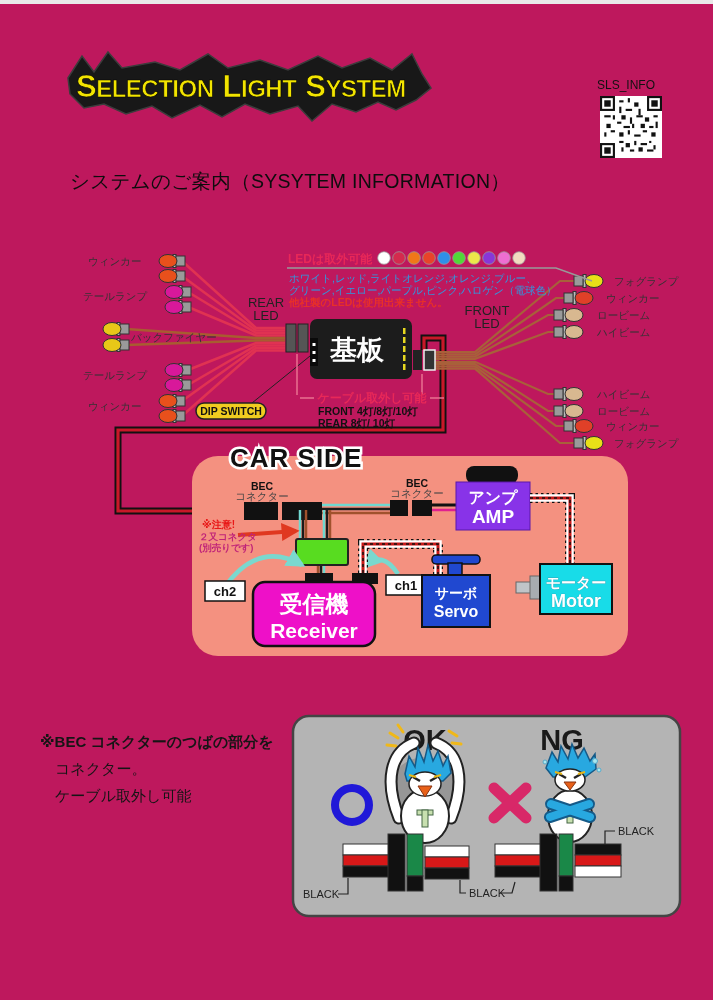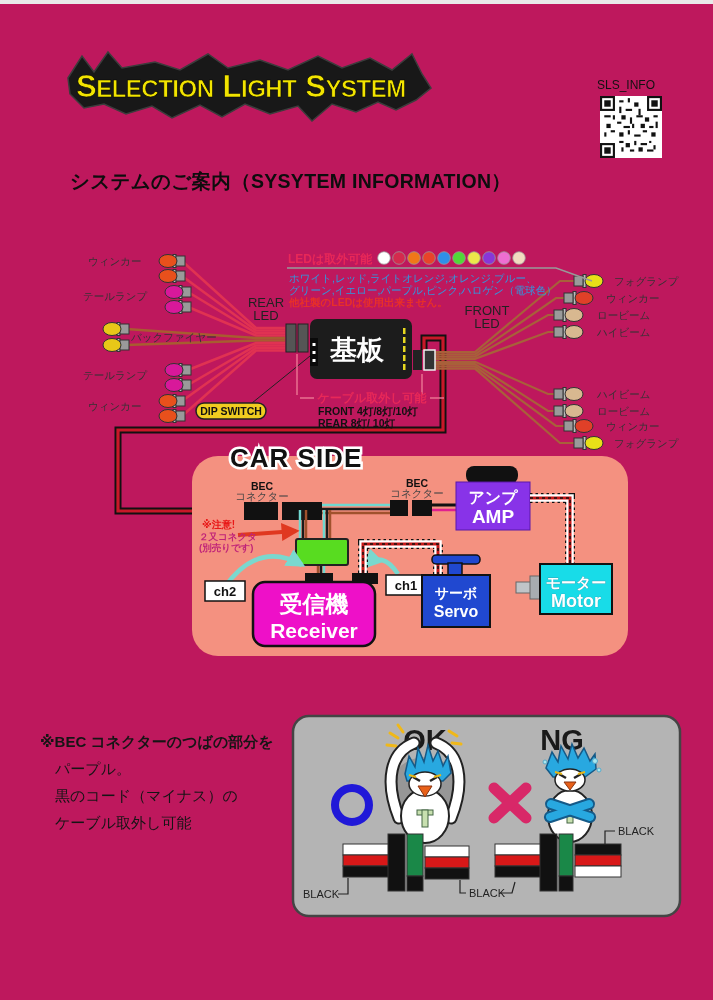--- a/index.html
+++ b/index.html
@@ -1,21 +1,21 @@
 <!DOCTYPE html>
 <html><head>
 <meta charset="utf-8">
 <style>
   * { margin:0; padding:0; box-sizing:border-box; }
   body { background:#e9e9e9; font-family:"Liberation Sans","DejaVu Sans",sans-serif; }
   .page { position:relative; width:713px; height:1000px; background:#be185d; margin:4px auto; overflow:hidden; }
   .abs { position:absolute; }
   svg { font-family:"Liberation Sans","DejaVu Sans",sans-serif; }
   #sls-info { left:597px; top:74px; font-size:12px; color:#111; }
-  #page-title { left:70px; top:164px; font-size:19.5px; font-weight:bold; color:#0d0d0d; letter-spacing:0.3px; }
+  #page-title { left:70px; top:164px; font-size:19.5px; font-weight:normal; color:#0d0d0d; letter-spacing:0.3px; }
   #bec-note { left:40px; top:724px; width:262px; font-size:15px; color:#151515; line-height:1.8; }
   #bec-note .note-line { padding-left:15px; }
   #bec-note .note-line.first { padding-left:0;font-weight:bold; }
 </style>
 </head>
 <body>
 
 <div class="page">
 
   <svg class="abs" style="left:60px;top:46px" width="378" height="78" viewBox="0 0 378 78">
@@ -486,18 +486,17 @@
       <path d="M460,876 L460,889 L466,889" fill="none" stroke="#222222" stroke-width="1.2"></path>
       <path d="M500,889 L512,889 L515,878" fill="none" stroke="#222222" stroke-width="1.2"></path>
       <text x="469" y="893">BLACK</text>
       <path d="M605,840 L605,827 L615,827" fill="none" stroke="#222222" stroke-width="1.2"></path>
       <text x="618" y="831">BLACK</text>
     </g>
   </svg>
 
   <div class="abs" id="bec-note">
     <div class="note-line first">※BEC コネクターのつばの部分を</div>
-    <div class="note-line">パープル。</div>
-    <div class="note-line">黒のコード（マイナス）の</div>
+    <div class="note-line">コネクター。</div>
     <div class="note-line">ケーブル取外し可能</div>
   </div>
 
 </div>
 
 </body></html>

